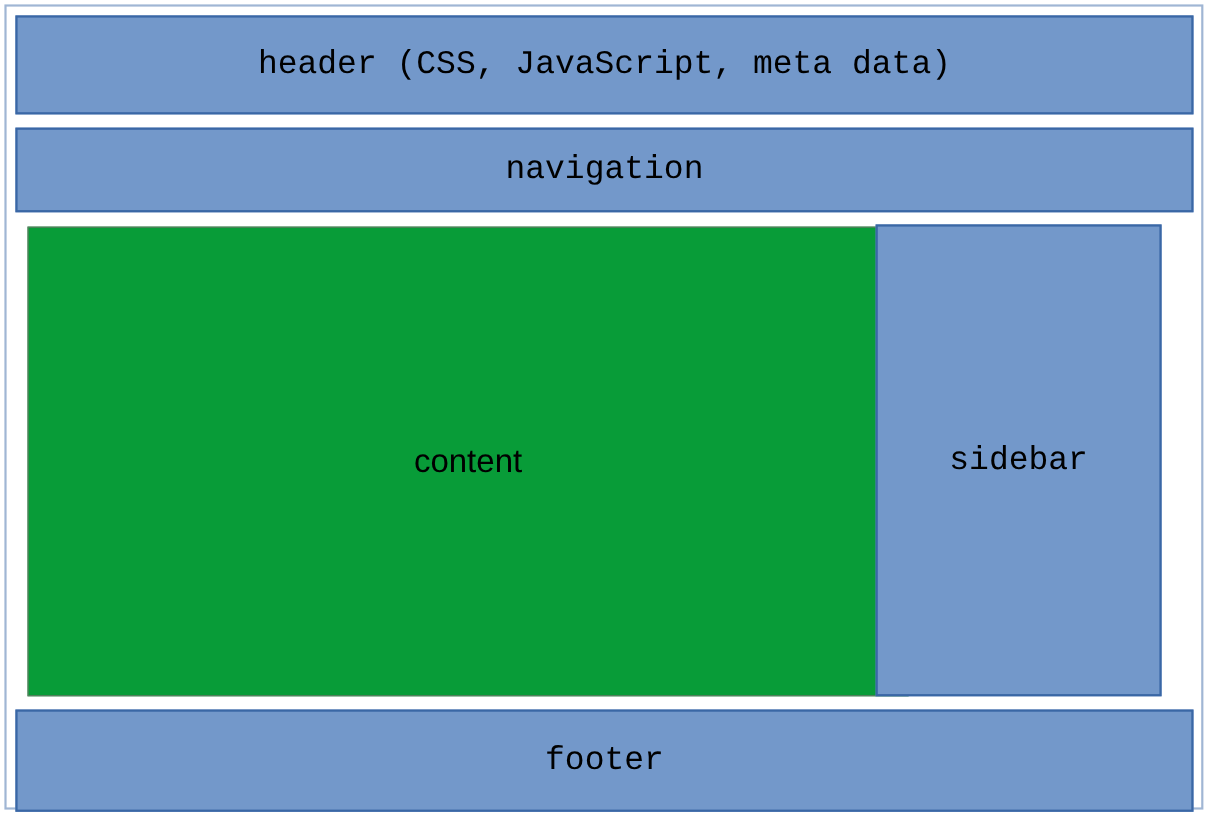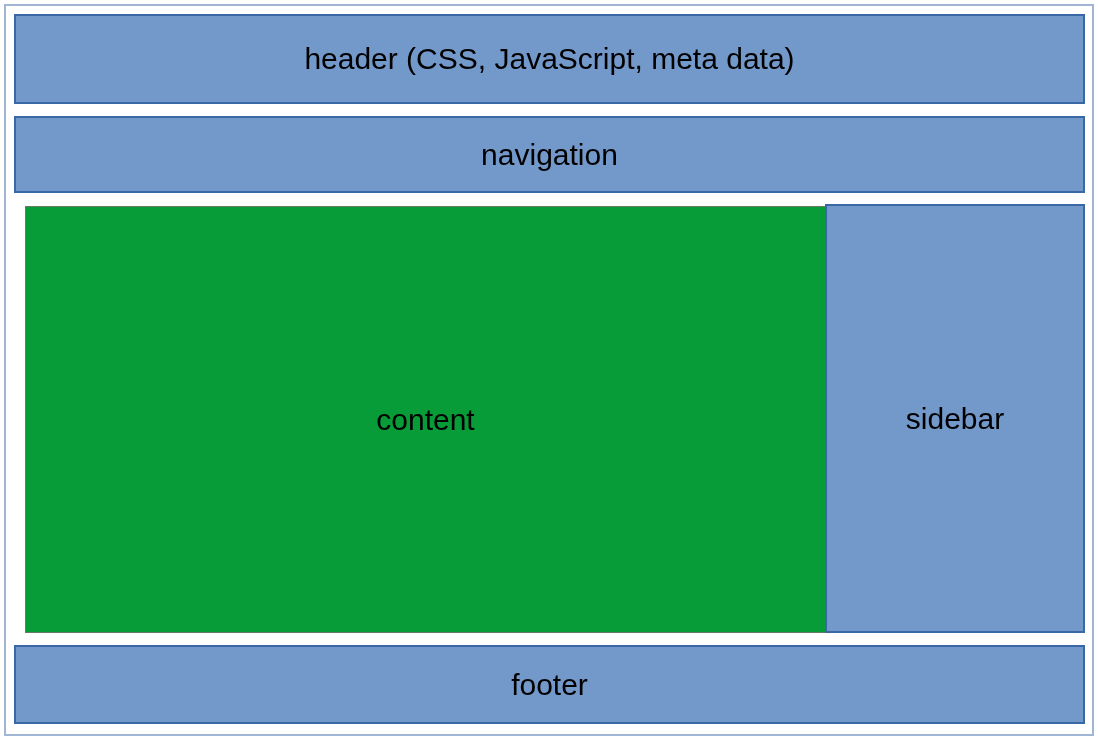--- a/index.html
+++ b/index.html
@@ -28,31 +28,32 @@
     align-items: center;
     justify-content: center;
     font-size: 30px;
     color: var(--text, #000000);
     line-height: 1.2;
     white-space: nowrap;
   }
   .box.blue {
     background: var(--box-fill-blue, #7398ca);
     border: 2px solid var(--box-border-blue, #3a67a5);
+    font-family: Liberation Mono, monospace;
   }
   .box.green {
     background: var(--content-fill-green, #089c38);
     border: 1px solid var(--content-border, #667a66);
     margin-left: 11px;
   }
   .box-header     { left: 14px;  top: 14px;  width: 1071px; height: 90px;  }
   .box-navigation { left: 14px;  top: 116px; width: 1071px; height: 77px;  }
   .box-content    { left: 14px;  top: 206px; width: 801px;  height: 427px; }
-  .box-sidebar    { left: 825px; top: 204px; width: 260px;  height: 429px; }
-  .box-footer     { left: 14px;  top: 645px; width: 1071px; height: 79px;  }
+  .box-sidebar    { left: 796px; top: 204px; width: 260px;  height: 429px; }
+  .box-footer     { left: 14px;  top: 645px; width: 1071px; height: 93px;  }
 </style>
 </head>
 <body>
 
 <div class="canvas">
 
   <div class="outer-frame"></div>
 
   <div class="box blue box-header">
     <span>header (CSS, JavaScript, meta data)</span>

